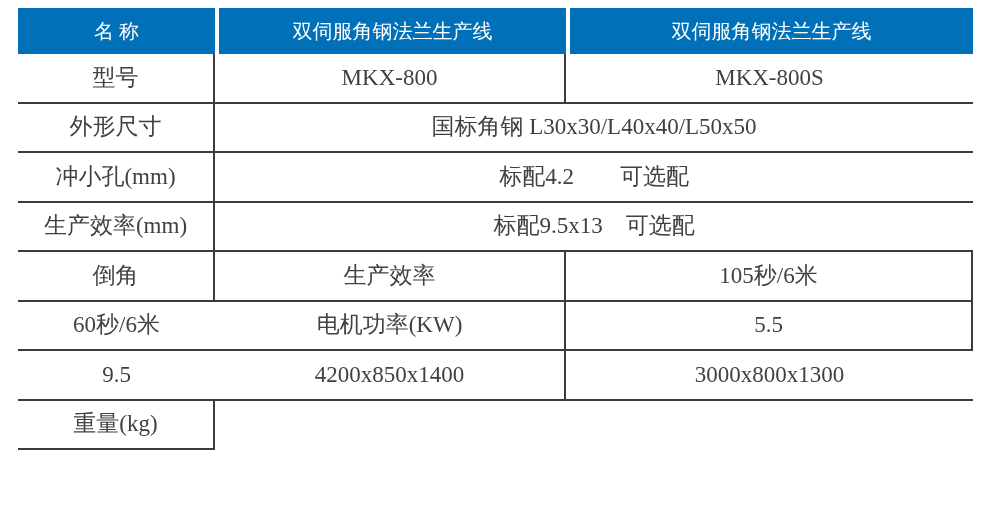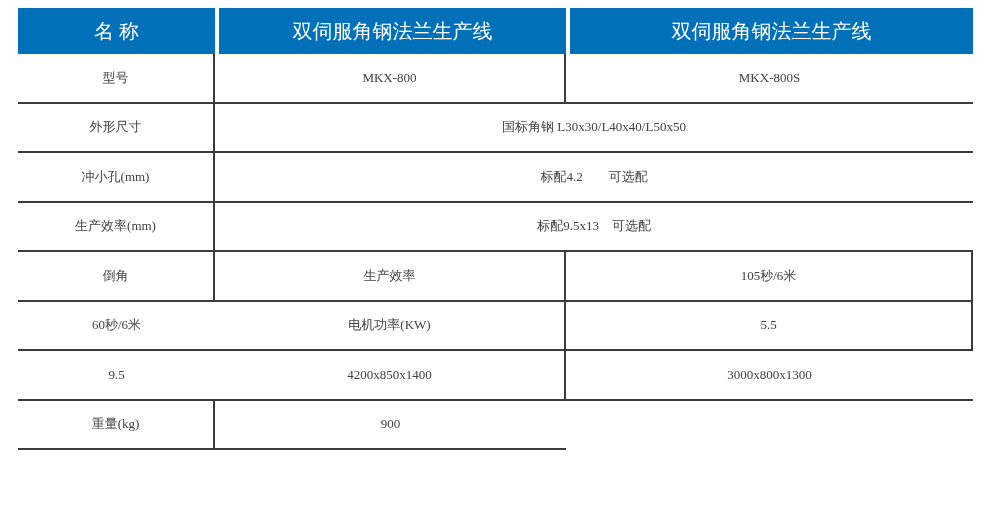--- a/index.html
+++ b/index.html
@@ -24,21 +24,21 @@
     grid-template-columns: 197px 351px 407px;
     grid-template-rows: 46px repeat(9, 49.5px);
     font-family: Liberation Serif, serif;
   }
   .cell {
     display: flex;
     align-items: center;
     justify-content: center;
     box-sizing: border-box;
     color: #414042;
-    font-size: 13px;
+    font-size: 23px;
     line-height: 1.2;
     white-space: nowrap;
   }
   .th {
     background: #0071b8;
     color: #ffffff;
     font-size: 20px;
   }
   .th.gap-left {
     border-left: 4px solid #ffffff;
@@ -77,16 +77,15 @@
     <div class="cell bb">60秒/6米</div>
 
     <div class="cell bb br">电机功率(KW)</div>
     <div class="cell bb br">5.5</div>
     <div class="cell bb">9.5</div>
 
     <div class="cell bb br">4200x850x1400</div>
     <div class="cell bb">3000x800x1300</div>
 
     <div class="cell bb br">重量(kg)</div>
-    <div class="cell bb">900</div>
 
   </div>
 </div>
 
 </body></html>

